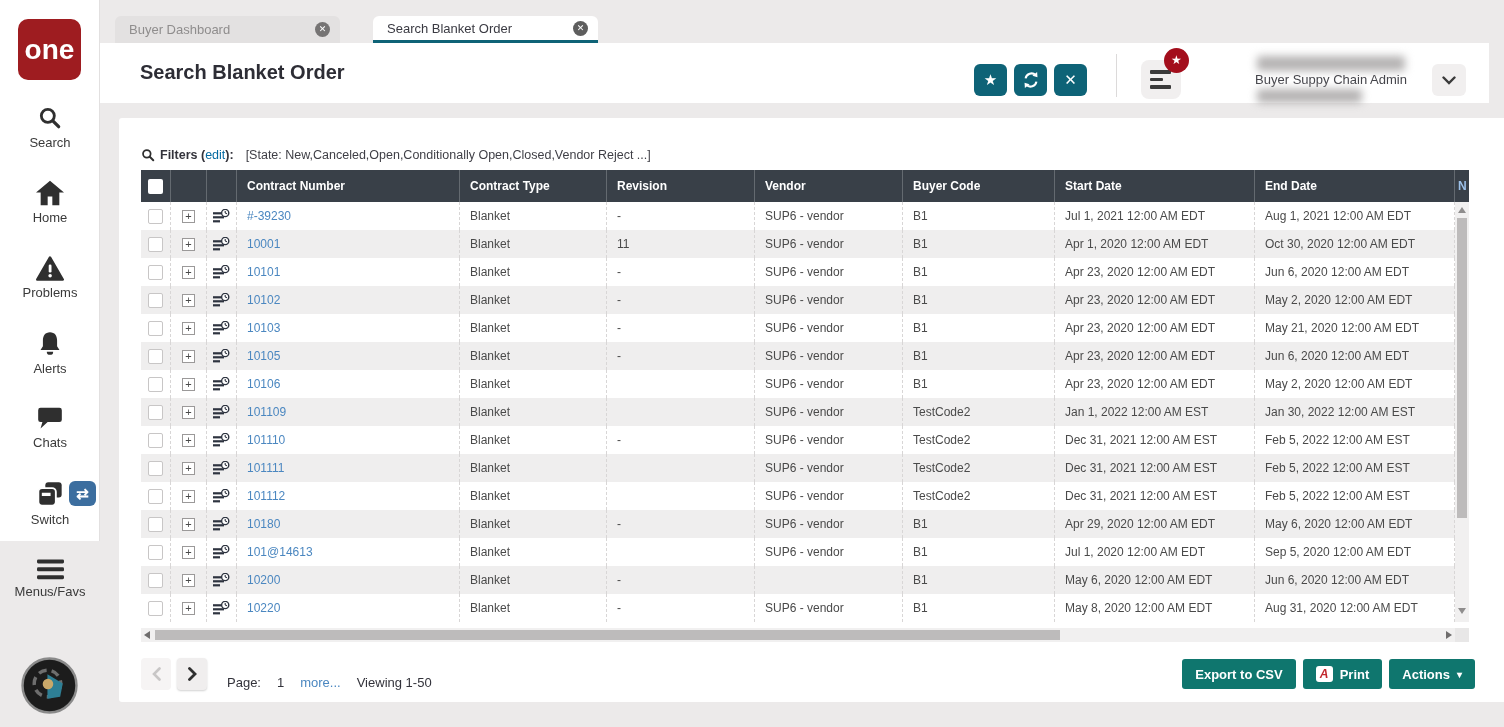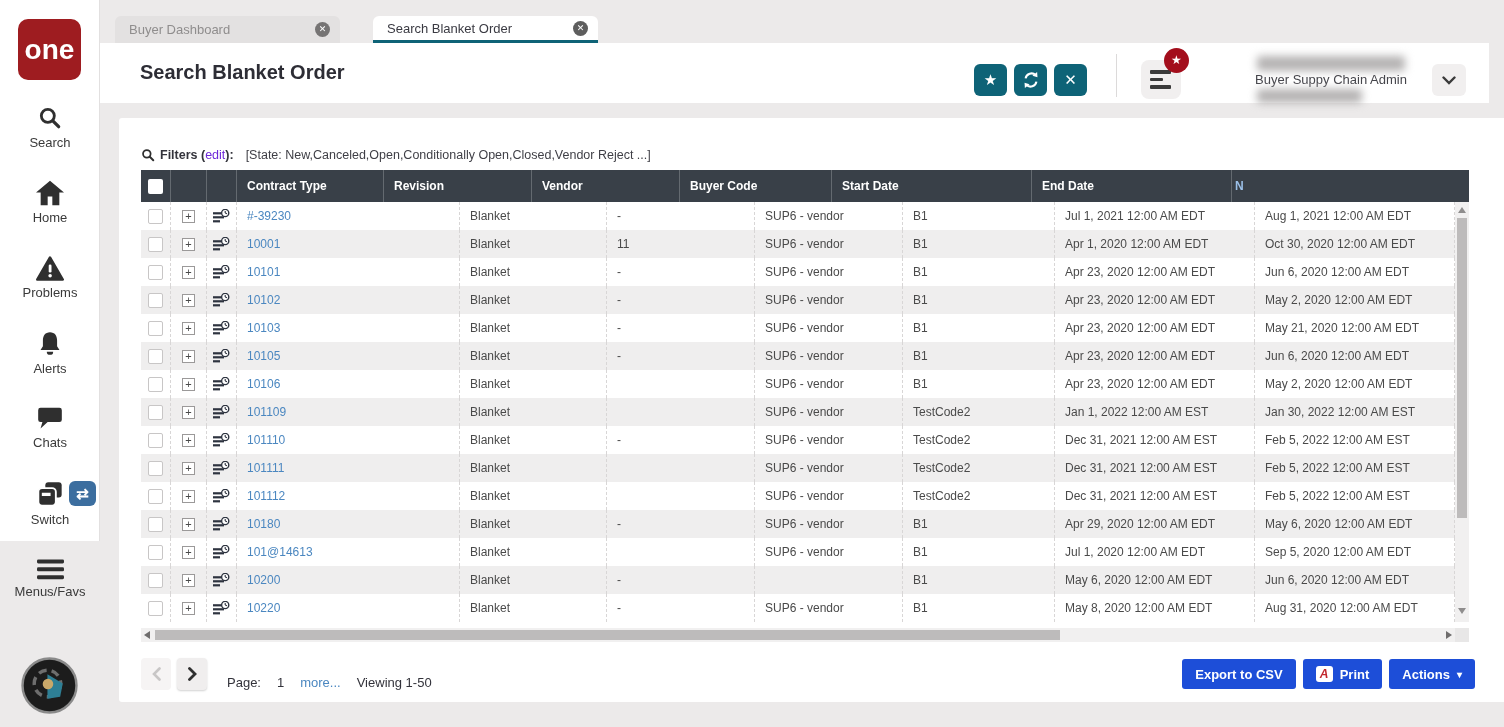--- a/index.html
+++ b/index.html
@@ -43,21 +43,21 @@
          color:#fff; font-size:12px; text-align:center; line-height:25px; }
   .blur-bar { position:absolute; background:#B5B3B3; filter:blur(4px); border-radius:3px; }
   .user-role { position:absolute; left:1118px; top:29px; width:226px; text-align:center; font-size:13px; color:#45454B; }
   .user-chevron { position:absolute; left:1332px; top:21px; width:34px; height:32px; background:#F1EFEF; border-radius:6px;
          display:flex; align-items:center; justify-content:center; cursor:pointer; }
   
   .panel { position:absolute; left:19px; top:118px; width:1474px; height:584px; background:#fff; border-radius:3px; }
   .filters-row { position:absolute; left:22px; top:27px; height:20px; display:flex; align-items:center; font-size:12.5px; color:#33333B; }
   .filters-row svg { margin-right:5px; }
   .f-bold { font-weight:bold; }
-  .f-edit { color:#6d28d9; cursor:pointer; }
+  .f-edit { color:#0369a1; cursor:pointer; }
   .f-summary { margin-left:12px; color:#3F3F46; }
   .table { position:absolute; left:22px; top:52px; width:1328px; }
   .thead { display:flex; height:32px; background:#394048; color:#fff; font-weight:bold; font-size:12px; }
   .th { height:100%; display:flex; align-items:center; padding-left:10px; border-right:1px solid rgba(255,255,255,0.22);
         overflow:hidden; white-space:nowrap; cursor:pointer; }
   .th.center { padding:0; justify-content:center; }
   .th.c-part { border-right:none; color:#9CC0E8; padding-left:3px; }
   .trow { display:flex; height:28px; font-size:12px; color:#4A4A4A; background:#fff; }
   .trow.alt { background:#EFEEEE; }
   .td { height:100%; display:flex; align-items:center; padding-left:10px; border-right:1px dashed #D8D6D6;
@@ -82,21 +82,21 @@
   .harr.left { left:3px; border-top:4px solid transparent; border-bottom:4px solid transparent; border-right:6px solid #6F6D6D; }
   .harr.right { right:3px; border-top:4px solid transparent; border-bottom:4px solid transparent; border-left:6px solid #6F6D6D; }
   .scroll-corner { position:absolute; left:1336px; top:510px; width:14px; height:14px; background:#E8E7E7; }
   
   .footer-row { position:absolute; left:22px; top:540px; width:1334px; height:34px; font-size:13px; }
   .pg-btn { position:absolute; top:0; width:30px; height:32px; border-radius:4px; display:flex; align-items:center; justify-content:center; cursor:pointer; }
   .pg-prev { left:0; background:#F6F4F4; }
   .pg-next { left:36px; background:#F0EEEE; box-shadow:0 1px 2px rgba(0,0,0,0.18); }
   .pg-text { position:absolute; left:86px; top:0; height:32px; display:flex; align-items:flex-end; gap:16px; color:#33333B; }
   .btn-group { position:absolute; right:0; top:1px; display:flex; gap:7px; }
-  .act-btn { height:30px; background:#1d4ed8; color:#fff; font-size:13px; font-weight:bold; border-radius:3px;
+  .act-btn { height:30px; background:#0f766e; color:#fff; font-size:13px; font-weight:bold; border-radius:3px;
         display:flex; align-items:center; padding:0 13px; cursor:pointer; gap:7px; }
   .pdf-icon { width:17px; height:16px; background:#fff; border-radius:3px; color:#C1272D; font-size:12px; font-weight:bold;
         line-height:16px; text-align:center; font-style:italic; }
   .caret { font-size:10px; }
 </style>
 </head>
 <body>
 
 <div class="sidebar">
   <div class="logo">one</div>
@@ -235,20 +235,21 @@
       <span class="f-summary">[State: New,Canceled,Open,Conditionally Open,Closed,Vendor Reject ...]</span>
     </div>
 
     <div class="table">
       <div class="thead">
         <div class="th c-check center">
             <div class="cbx-header"></div>
           </div>
         <div class="th c-exp"></div>
         <div class="th c-icon"></div>
+        <div class="th c-num">Contract Number</div>
         <div class="th c-type">Contract Type</div>
         <div class="th c-rev">Revision</div>
         <div class="th c-ven">Vendor</div>
         <div class="th c-buy">Buyer Code</div>
         <div class="th c-start">Start Date</div>
         <div class="th c-end">End Date</div>
         <div class="th c-part">N</div>
       </div>
       <div>
       <div class="trow">

